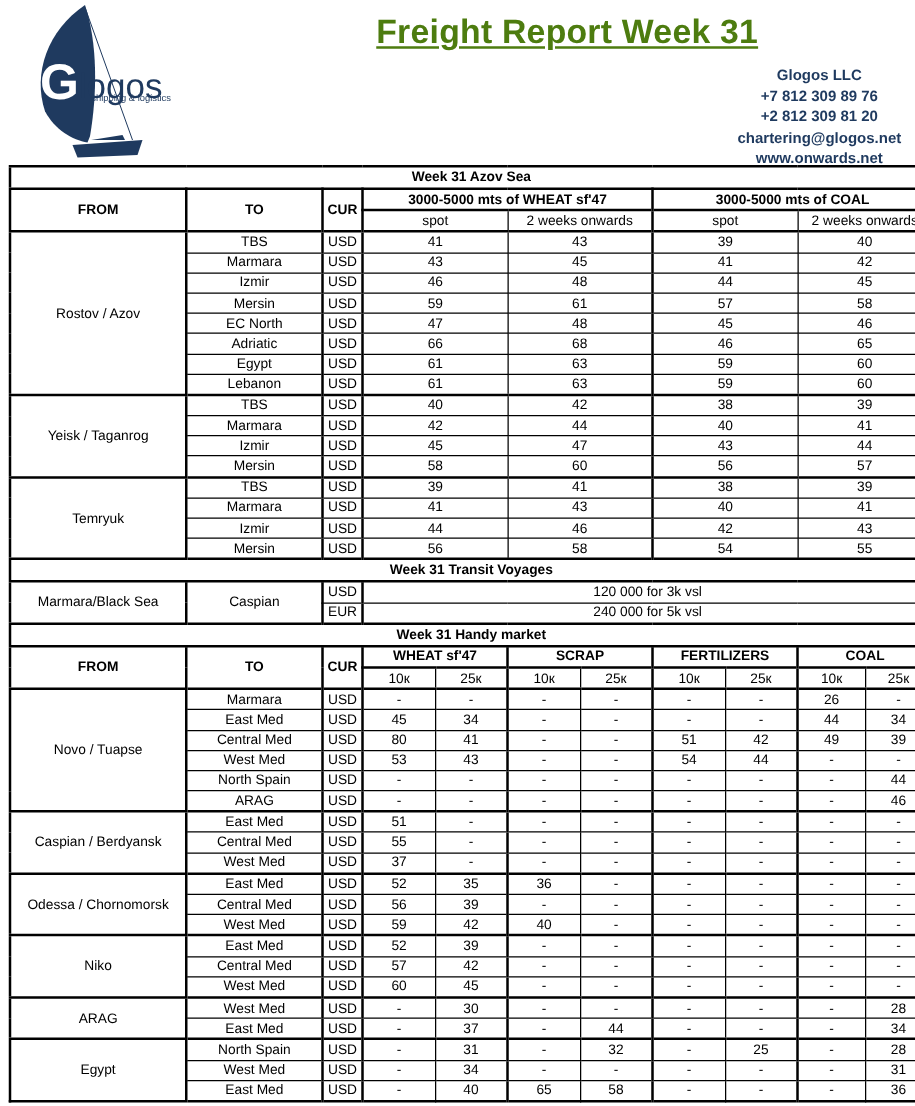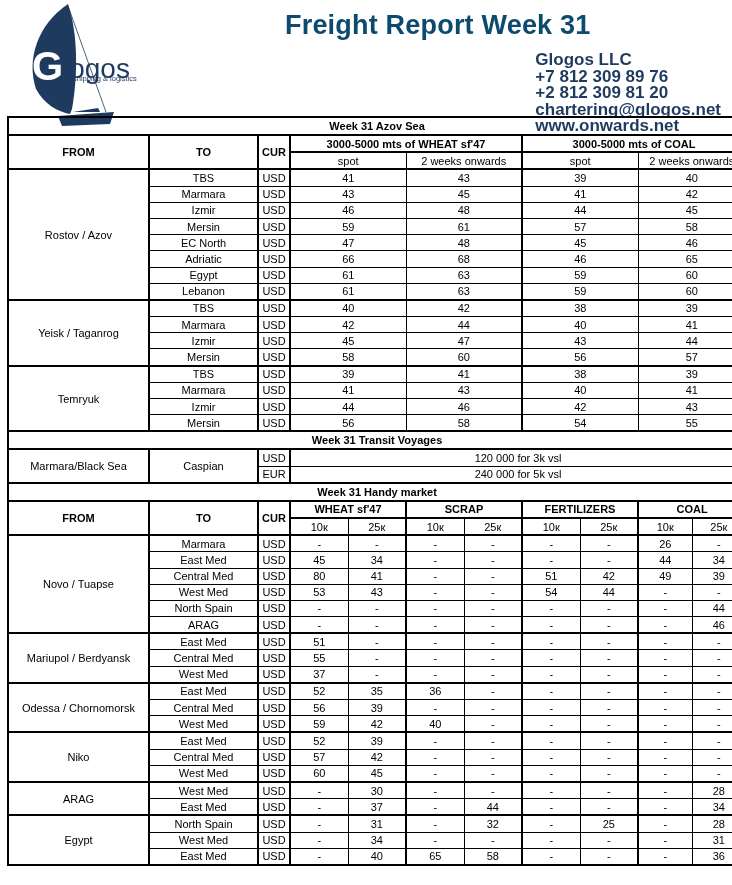--- a/index.html
+++ b/index.html
@@ -1,24 +1,24 @@
 <!DOCTYPE html>
 <html><head>
 <meta charset="utf-8">
 <style>
   html, body { margin:0; padding:0; background:#fff; }
   body { width:732px; height:885px; position:relative; overflow:hidden;
          font-family:"Liberation Sans", sans-serif; color:#000; }
   .logo { position:absolute; left:18px; top:4px; width:130px; height:124px; }
-  .title { position:absolute; left:285px; top:10px; font-size:27px; font-weight:bold;
-           color:#0c4a6e; text-decoration-thickness:2px;
+  .title { position:absolute; left:301px; top:10px; font-size:27px; font-weight:bold;
+           color:#4d7c0f; text-decoration:underline; text-decoration-thickness:2px;
            text-underline-offset:3px; letter-spacing:0.2px; }
-  .contact { position:absolute; right:11px; top:52px; text-align:left; font-size:17px;
+  .contact { position:absolute; right:11px; top:52px; text-align:center; font-size:12px;
              font-weight:bold; color:#1f3a5f; line-height:16.5px; }
-  .sheet { position:absolute; left:7px; top:116px; width:718px; }
+  .sheet { position:absolute; left:7px; top:132px; width:718px; }
   table { border-collapse:collapse; width:718px; table-layout:fixed; font-size:11px; }
   td { border:1px solid #000; text-align:center; padding:0; height:15.2px; line-height:14px;
        white-space:nowrap; overflow:hidden; }
   td.b { font-weight:bold; }
   .tb { border-top:2px solid #000; }
   .br { border-right:2px solid #000; }
   .hdr td { font-weight:bold; }
   .sec td { font-weight:bold; border-top:2px solid #000; border-bottom:2px solid #000; height:16px; }
 </style>
 </head>
@@ -311,21 +311,21 @@
           <td>-</td>
           <td class="br">-</td>
           <td>-</td>
           <td class="br">-</td>
           <td>-</td>
           <td class="br">-</td>
           <td>-</td>
           <td>46</td>
         </tr>
         <tr>
-          <td rowspan="3" class="br tb">Mariupol / Berdyansk</td>
+          <td rowspan="3" class="br tb">Caspian / Berdyansk</td>
           <td class="br tb">East Med</td>
           <td class="br tb">USD</td>
           <td class=" tb">51</td>
           <td class="br tb">-</td>
           <td class=" tb">-</td>
           <td class="br tb">-</td>
           <td class=" tb">-</td>
           <td class="br tb">-</td>
           <td class=" tb">-</td>
           <td class=" tb">-</td>

